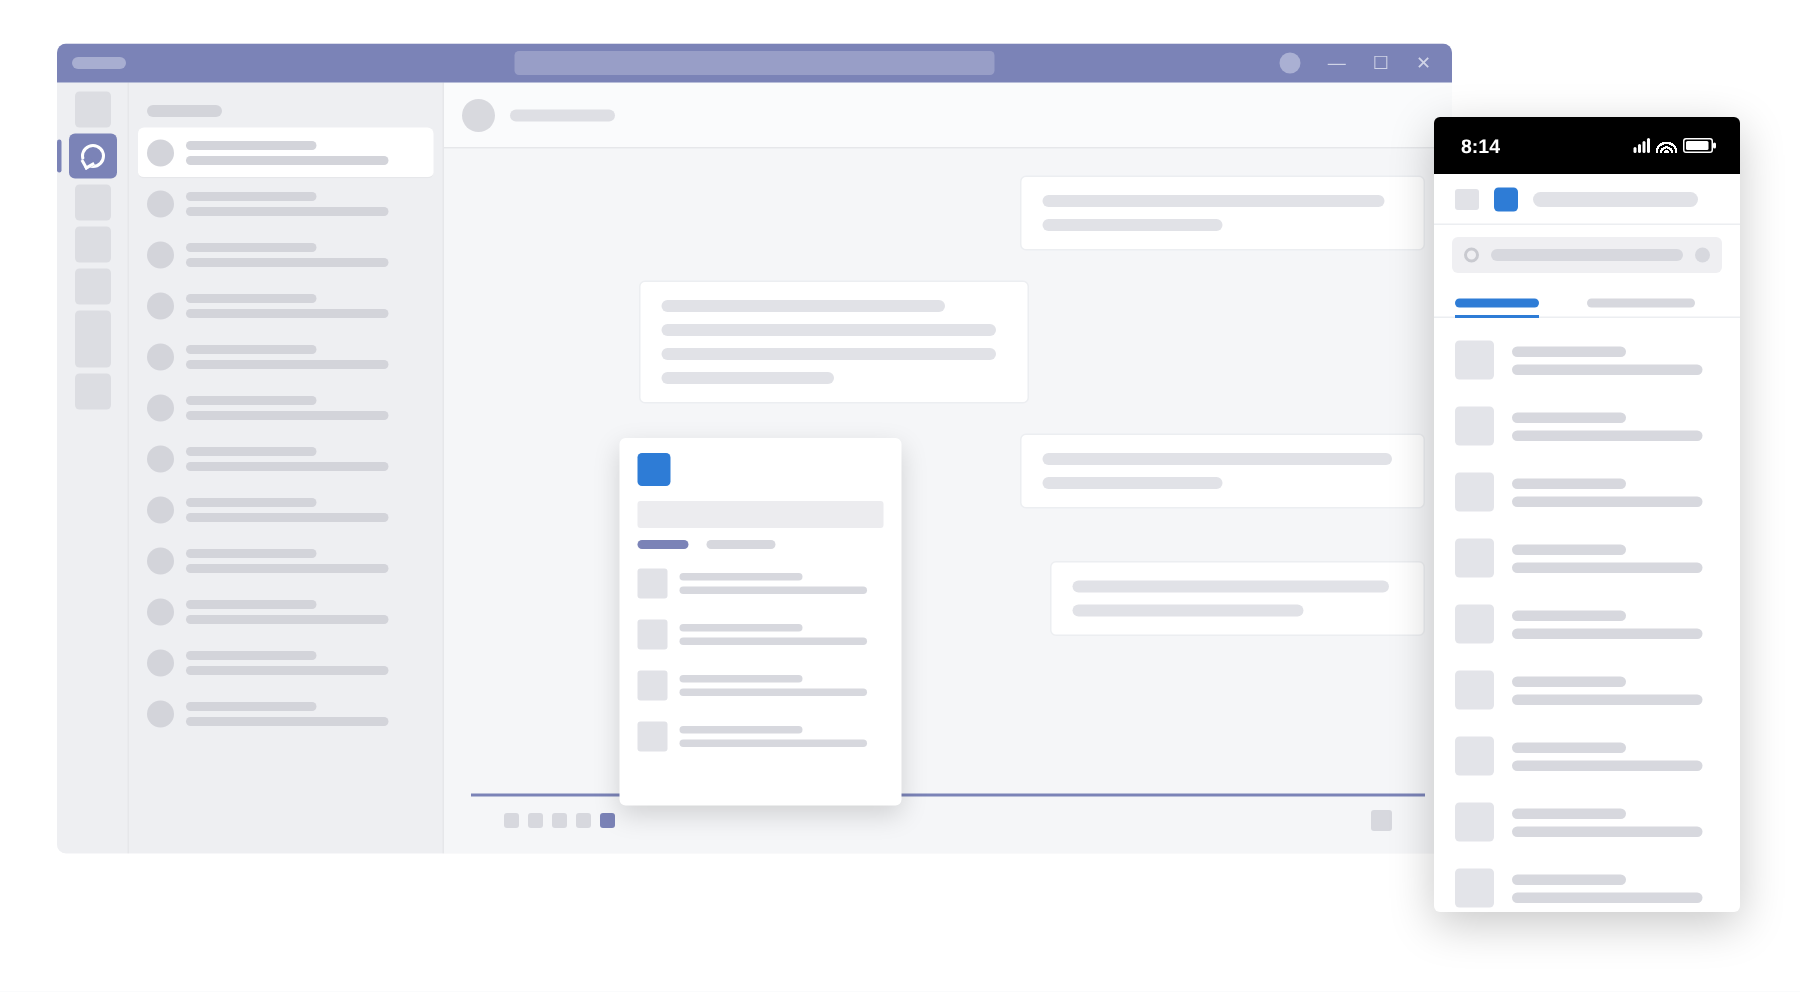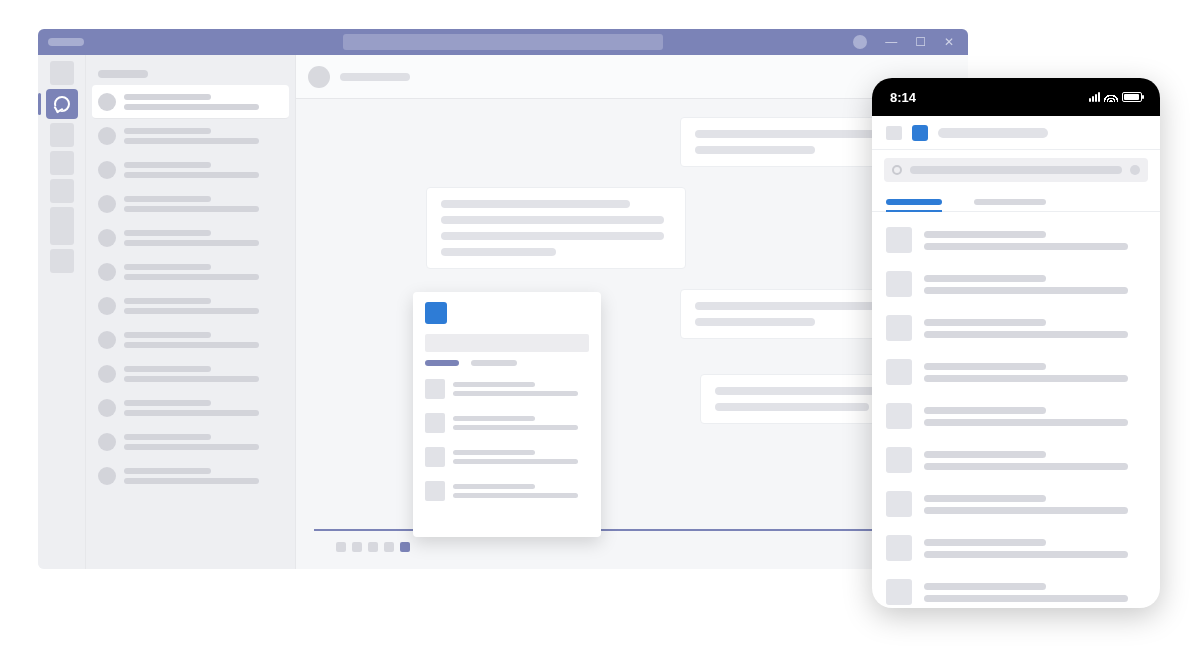--- a/index.html
+++ b/index.html
@@ -226,24 +226,24 @@
   .ext-thumb { width: 20px; height: 20px; background:#e1e2e7; border-radius:2px; }
   .ext-rtext { flex:1; display:flex; flex-direction:column; gap:4px; }
   .ext-rtext .l1 { width: 60%; height:5px; background:#d7d8de; border-radius:3px;}
   .ext-rtext .l2 { width: 92%; height:5px; background:#d7d8de; border-radius:3px;}
 
   
   .phone {
     position: absolute;
     right: 40px;
     top: 78px;
-    width: 288px;
+    width: 204px;
     height: 530px;
     background: #fff;
-    border-radius: 20px;
+    border-radius: 4px;
     box-shadow: 0 8px 30px rgba(0,0,0,0.22);
     overflow: hidden;
     display:flex;
     flex-direction:column;
   }
   .phone-statusbar {
     height: 38px;
     background: #000;
     color: #fff;
     display:flex;

